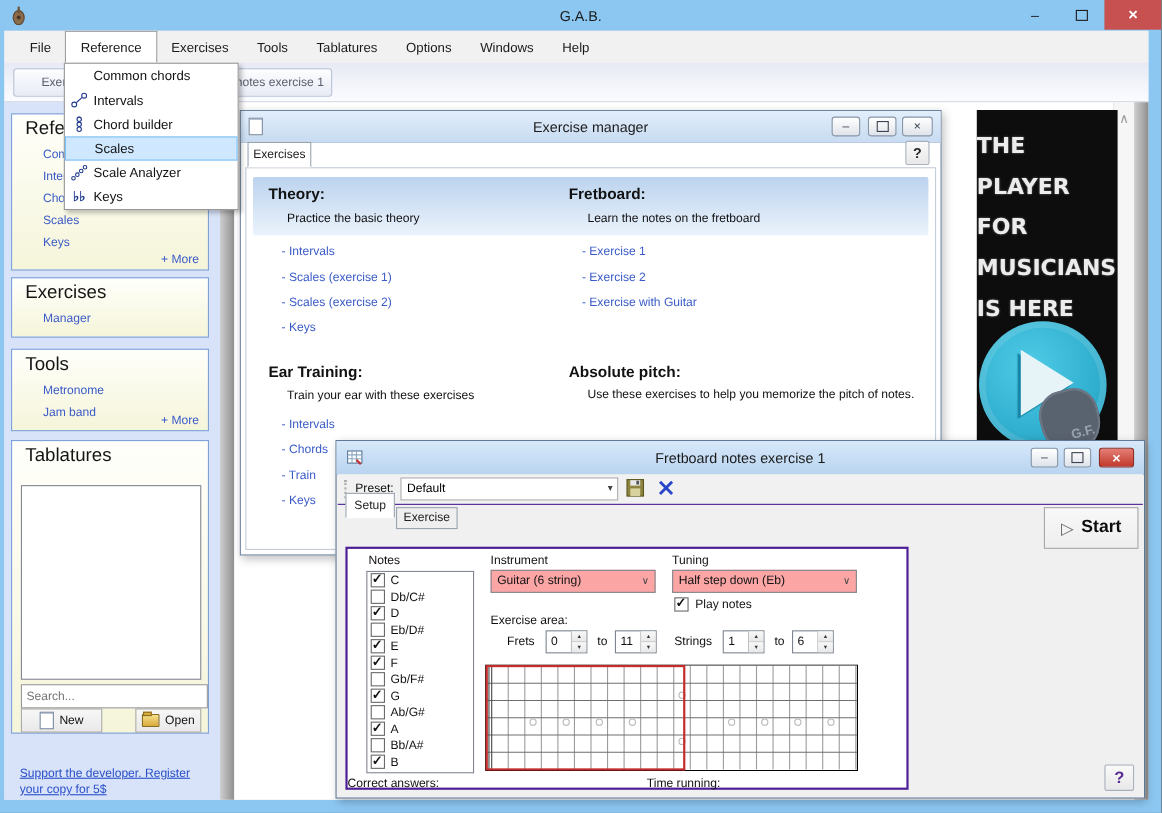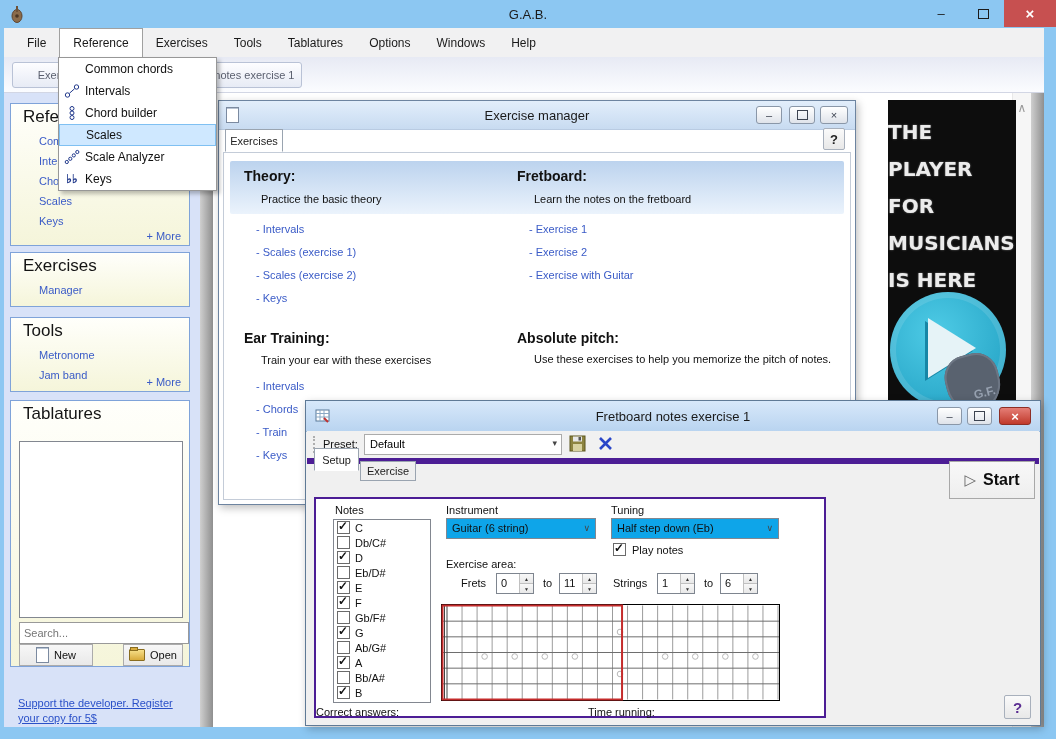--- a/index.html
+++ b/index.html
@@ -90,39 +90,39 @@
   .band{position:absolute;left:6px;right:6px;top:8px;height:53px;background:linear-gradient(#bcd3ee,#ebf3fc);border-radius:2px;}
   .sec-head{position:absolute;font-size:14px;font-weight:bold;color:#111;}
   .sec-sub{position:absolute;font-size:11px;color:#111;}
   .links-col{position:absolute;display:flex;flex-direction:column;gap:11px;}
   .links-col .mgr-link{color:#3a5bc7;font-size:11px;}
 
   
   .win-fret{left:305px;top:400px;width:736px;height:326px;border-color:#5f7a96;}
   .wf-title{height:30px;background:linear-gradient(#d7e8fa,#b9d4f0);border-bottom:1px solid #9fbcdc;}
   .wf-icon{left:9px;top:7px;width:16px;height:16px;position:absolute;}
-  .toolbar{position:absolute;left:1px;top:30px;width:732px;height:27px;background:#f1f1f1;border-bottom:6px solid #4c1d95;}
+  .toolbar{position:absolute;left:1px;top:30px;width:732px;height:27px;background:#f1f1f1;border-bottom:1px solid #4c1d95;}
   .grip{position:absolute;left:6px;top:5px;height:17px;border-left:2px dotted #aeaeae;}
   .tb-label{position:absolute;left:16px;top:7px;font-size:11px;color:#111;}
   .preset-combo{position:absolute;left:57px;top:3px;width:198px;height:21px;background:#fff;border:1px solid #ababab;
     box-sizing:border-box;font-size:11px;}
   .preset-combo .val{position:absolute;left:5px;top:3px;}
   .preset-combo .arr{position:absolute;right:4px;top:3px;color:#444;font-size:9px;}
   .fstart{position:absolute;left:643px;top:60px;width:86px;height:38px;background:linear-gradient(#f8f8f8,#eeeeee);
     border:1px solid #a8a8a8;display:flex;align-items:center;justify-content:center;gap:7px;box-sizing:border-box;}
   .fstart .tri{color:#666;font-size:15px;}
   .fstart .lbl{font-size:16px;font-weight:bold;color:#0d0d0d;}
   .ftabpage{position:absolute;left:8px;top:96px;width:512px;height:221px;background:#fff;border:2px solid #4c1d95;box-sizing:border-box;}
   .flabel{position:absolute;font-size:11px;color:#111;}
   .notes-list{position:absolute;left:17px;top:20px;width:98px;height:184px;border:1px solid #828790;background:#fff;
     box-sizing:border-box;overflow:hidden;}
   .note-row{display:flex;align-items:center;height:15px;padding-left:3px;gap:5px;font-size:11px;color:#111;}
   .cb{display:inline-block;width:11px;height:11px;border:1px solid #6a6a6a;background:#fff;position:relative;flex:none;}
   .cb.checked:after{content:"\2713";position:absolute;left:0px;top:-3px;font-size:12px;font-weight:bold;color:#111;}
-  .combo{position:absolute;height:21px;background:#0ea5e9;border:1px solid #828790;box-sizing:border-box;font-size:11px;color:#111;padding-left:14px;}
+  .combo{position:absolute;height:21px;background:#fca5a5;border:1px solid #828790;box-sizing:border-box;font-size:11px;color:#111;padding-left:14px;}
   .combo .val{position:absolute;left:5px;top:3px;white-space:nowrap;}
   .combo .arr{position:absolute;right:5px;top:4px;color:#444;font-size:9px;}
   .spin{position:absolute;width:38px;height:21px;border:1px solid #7e858f;background:#fff;box-sizing:border-box;}
   .spin .sval{position:absolute;left:4px;top:3px;font-size:11px;color:#111;}
   .spin .ud{position:absolute;right:0;top:0;width:13px;height:100%;display:flex;flex-direction:column;border-left:1px solid #c0c0c0;}
   .spin .ud span{flex:1;display:flex;align-items:center;justify-content:center;font-size:5px;color:#333;
     background:linear-gradient(#f8f8f8,#e8e8e8);}
   .spin .ud span:first-child{border-bottom:1px solid #c0c0c0;}
   .playnotes{position:absolute;left:297px;top:44px;display:flex;align-items:center;gap:6px;font-size:11px;color:#111;}
   .fretboard-box{position:absolute;left:125px;top:105px;width:339px;height:97px;}

